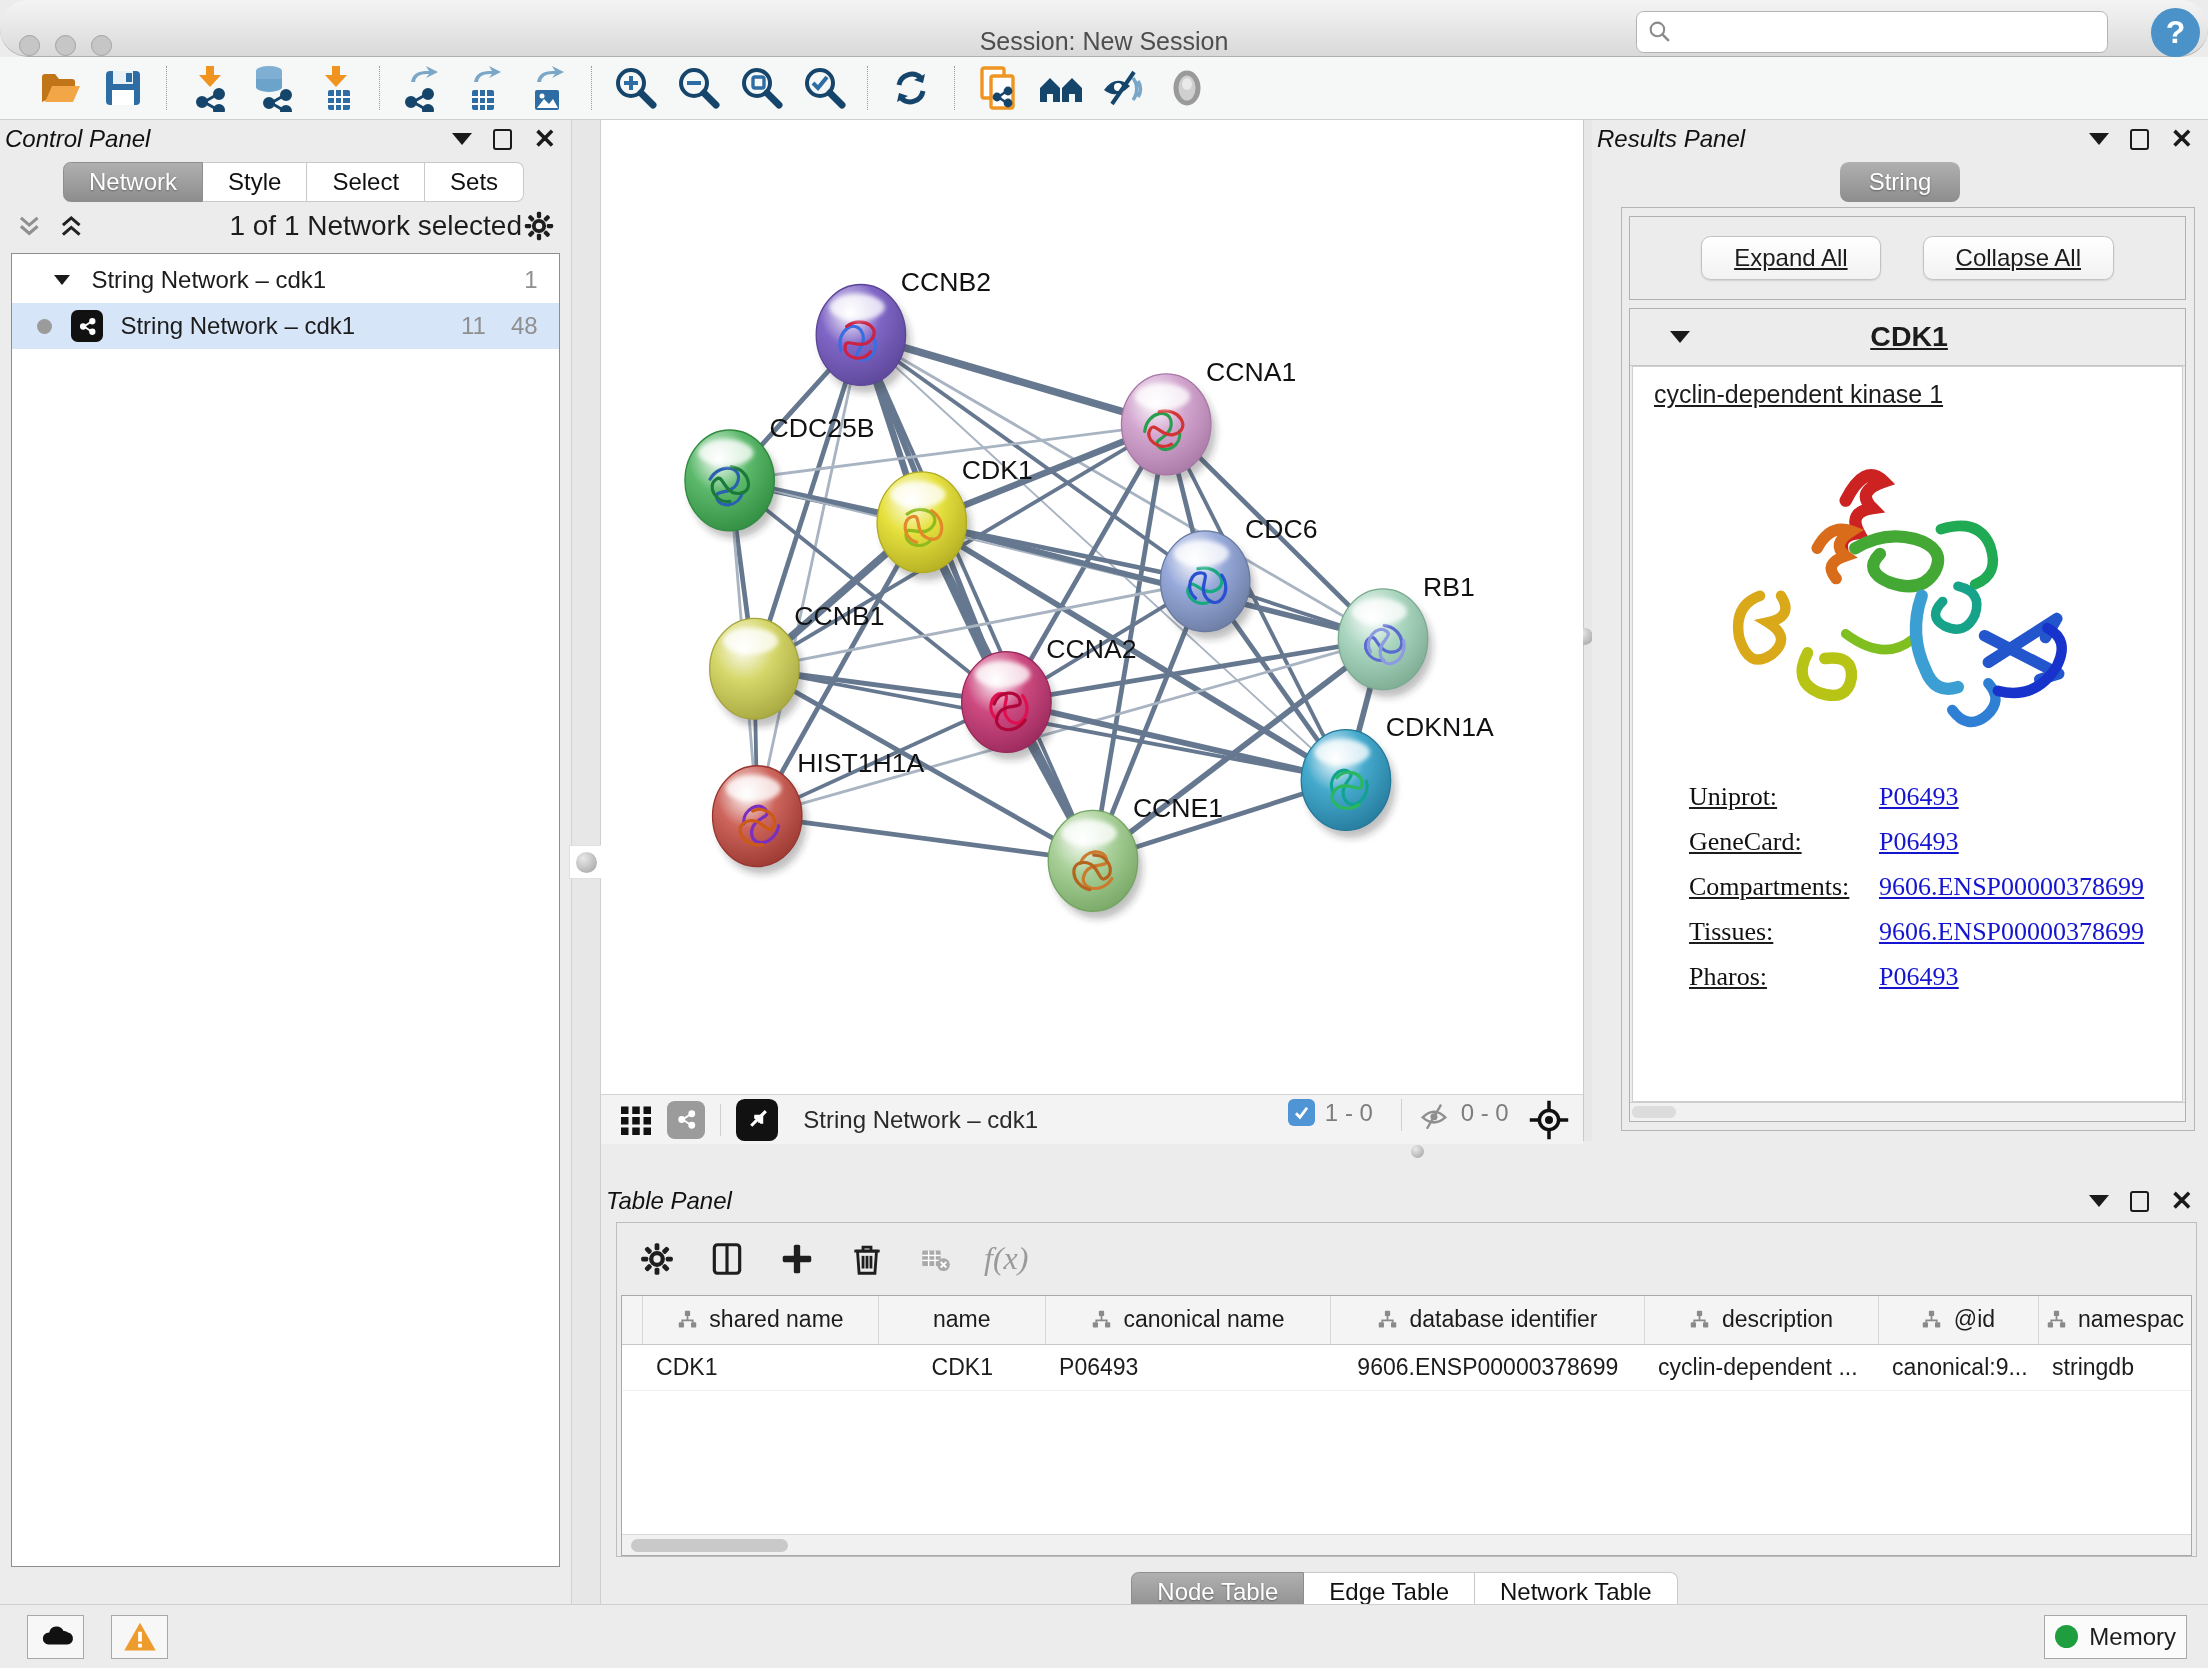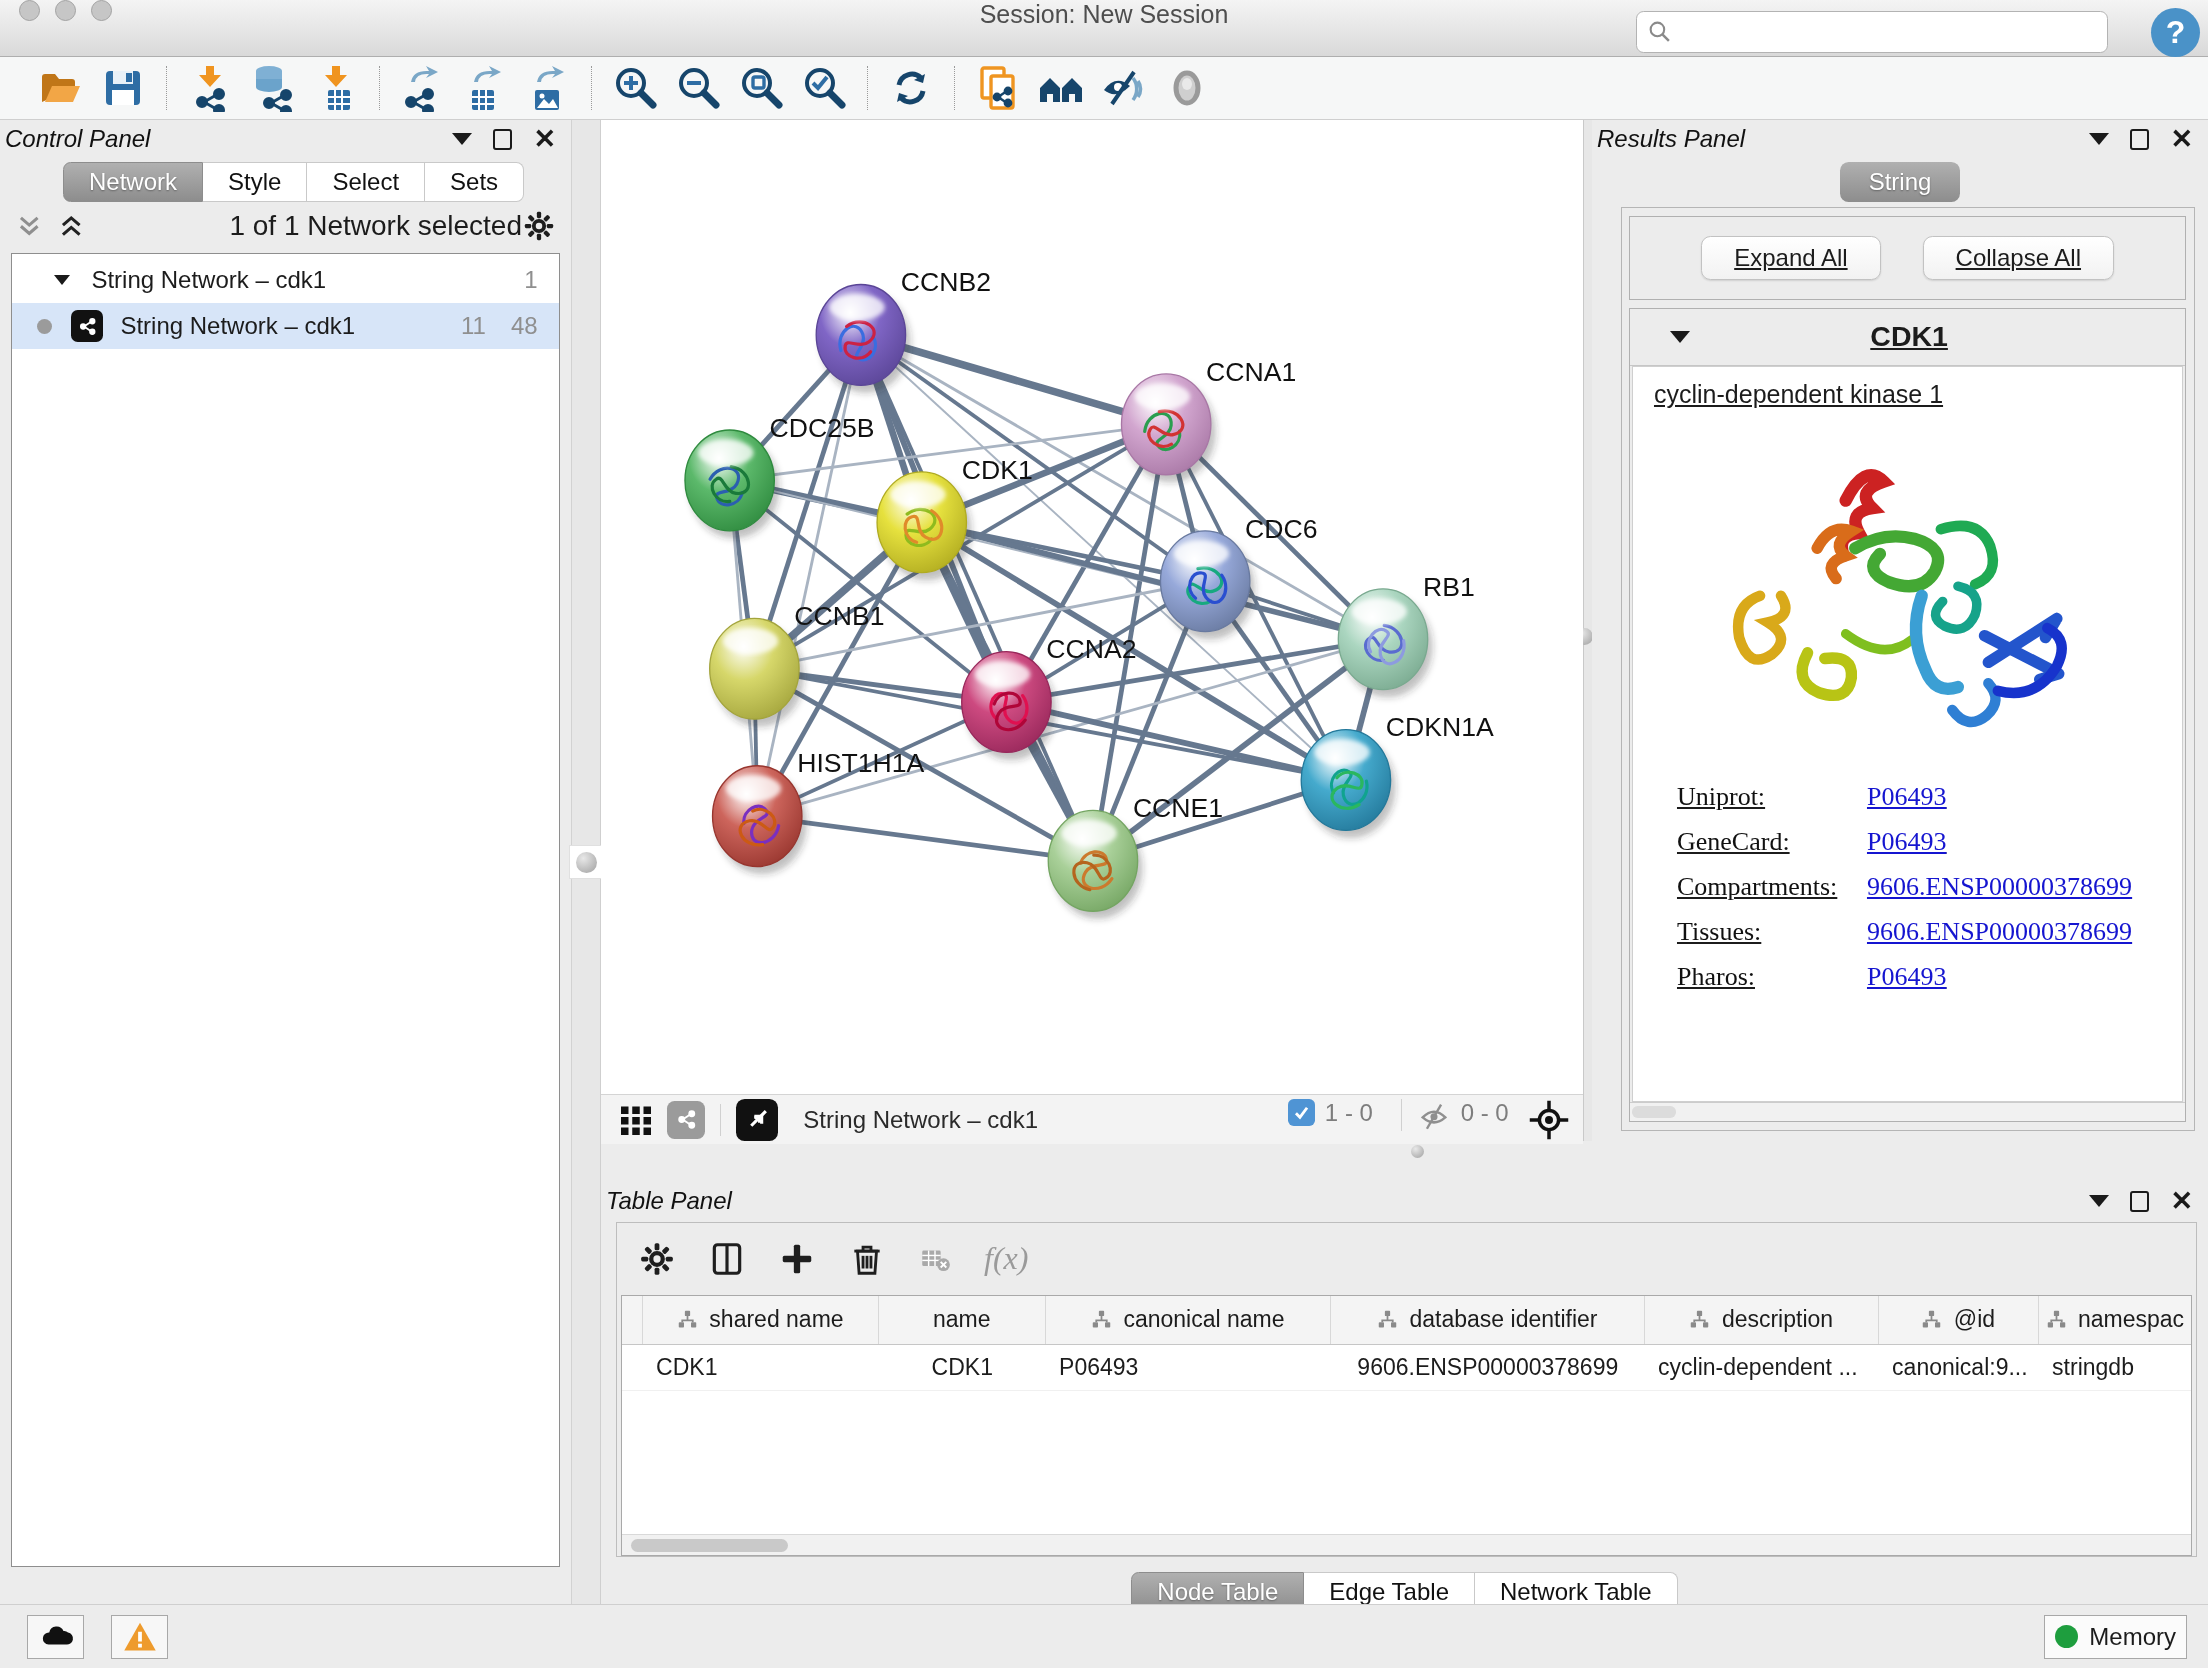--- a/index.html
+++ b/index.html
@@ -3,21 +3,21 @@
 <meta charset="utf-8">
 <style>
   * { margin:0; padding:0; box-sizing:border-box; }
   html,body { width:2208px; height:1668px; }
   body { font-family:"Liberation Sans", sans-serif; background:#ececec; position:relative; overflow:hidden; color:#1c1c1c; }
   .abs { position:absolute; }
 
   
   .titlebar { position:absolute; left:0; top:0; width:2208px; height:57px;
     background:linear-gradient(#f4f4f4,#d9d9d9); border-bottom:1px solid #aeaeae;
-    display:flex; align-items:flex-start; }
+    display:flex; align-items:flex-end;border-radius:28px; }
   .traffic { display:flex; gap:15px; margin-left:19px; }
   .traffic span { width:21px; height:21px; border-radius:50%; background:#c6c6c6; border:1px solid #a2a2a2; }
   .win-title { position:absolute; left:0; right:0; text-align:center; font-size:25px; color:#4e4e4e; }
 
   
   .toolbar { position:absolute; left:0; top:57px; width:2208px; height:63px;
     background:#f6f7f7; border-bottom:1px solid #cfcfcf; display:flex; align-items:center; padding-left:28.5px; }
   .tb-icon { width:63px; height:49px; display:flex; align-items:center; justify-content:center; }
   .tb-icon svg { width:48px; height:48px; }
   .tb-sep { width:1px; height:44px; border-left:1.9px dotted #9a9a9a; margin:0 11.4px; }
@@ -93,21 +93,21 @@
   .btn { background:linear-gradient(#ffffff,#f2f2f2); border:1px solid #c2c2c2; border-radius:9.5px;
     height:44px; padding:0 32px; font-size:24px; display:flex; align-items:center; box-shadow:0 1px 1.9px rgba(0,0,0,.12); }
   .rp-section { border:1px solid #b0b0b0; margin-top:7.6px; height:814px; display:flex; flex-direction:column; }
   .rp-sechead { height:57px; display:flex; align-items:center; background:#ececec; border-bottom:1px solid #c6c6c6; }
   .rp-sechead .tri-down { margin-left:40px; }
   .rp-sechead .gname { flex:1; text-align:center; font-size:28.5px; font-weight:bold; margin-right:57px; }
   .rp-content { flex:1; background:#fff; border:1px solid #cfcfcf; margin:0 1.9px; overflow:hidden; position:relative; }
   .rp-desc { font-size:25px; padding:13.3px 0 0 21px; }
   .protein-img { display:block; margin:25px auto 0 auto; }
   .xl-title { font-family:"Liberation Serif", serif; font-weight:bold; font-size:27.6px; padding:32px 0 0 23px; }
-  .xl-row { display:flex; font-family:"Liberation Serif", serif; font-size:26px; padding:15px 0 0 44px; }
+  .xl-row { display:flex; font-family:"Liberation Serif", serif; font-size:26px; padding:15px 0 0 56px; }
   .xl-row .xl-label { width:190px; color:#111; }
   .xl-row a { color:#1515d0; text-decoration:underline; }
   .rp-scroll { height:19px; background:#f1f1f1; border-top:1px solid #cccccc; position:relative; }
   .rp-scroll i { position:absolute; left:1.9px; top:2.9px; width:44px; height:12.4px; background:#dcdcdc; border-radius:5.7px; }
 
   
   .table-panel { left:601px; top:1182px; width:1607px; height:441px; background:#ececec; }
   .tp-box { margin:1.9px 11.4px 0 15px; height:335px; border:1px solid #bdbdbd; background:#ececec; display:flex; flex-direction:column; }
   .tp-toolbar { height:72px; display:flex; align-items:center; gap:32px; padding-left:21px; }
   .tp-toolbar svg { width:38px; height:38px; }

